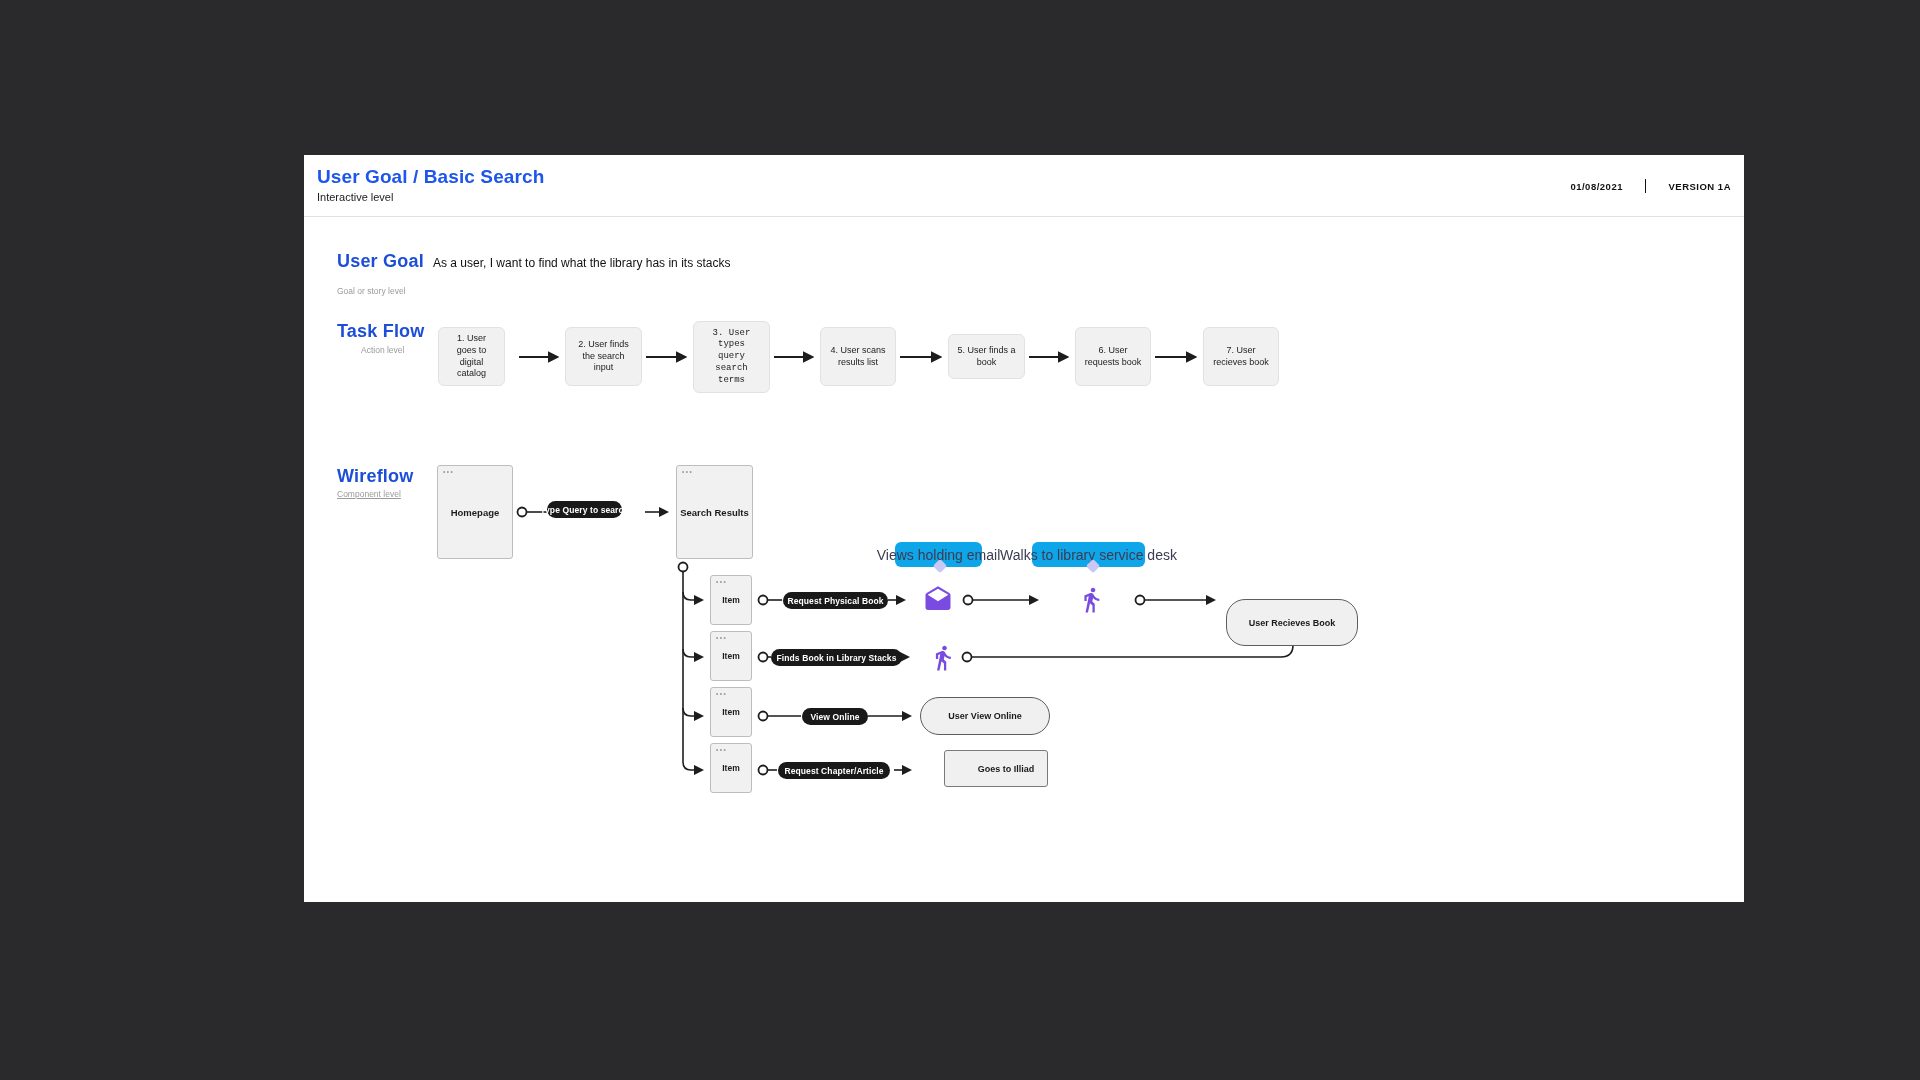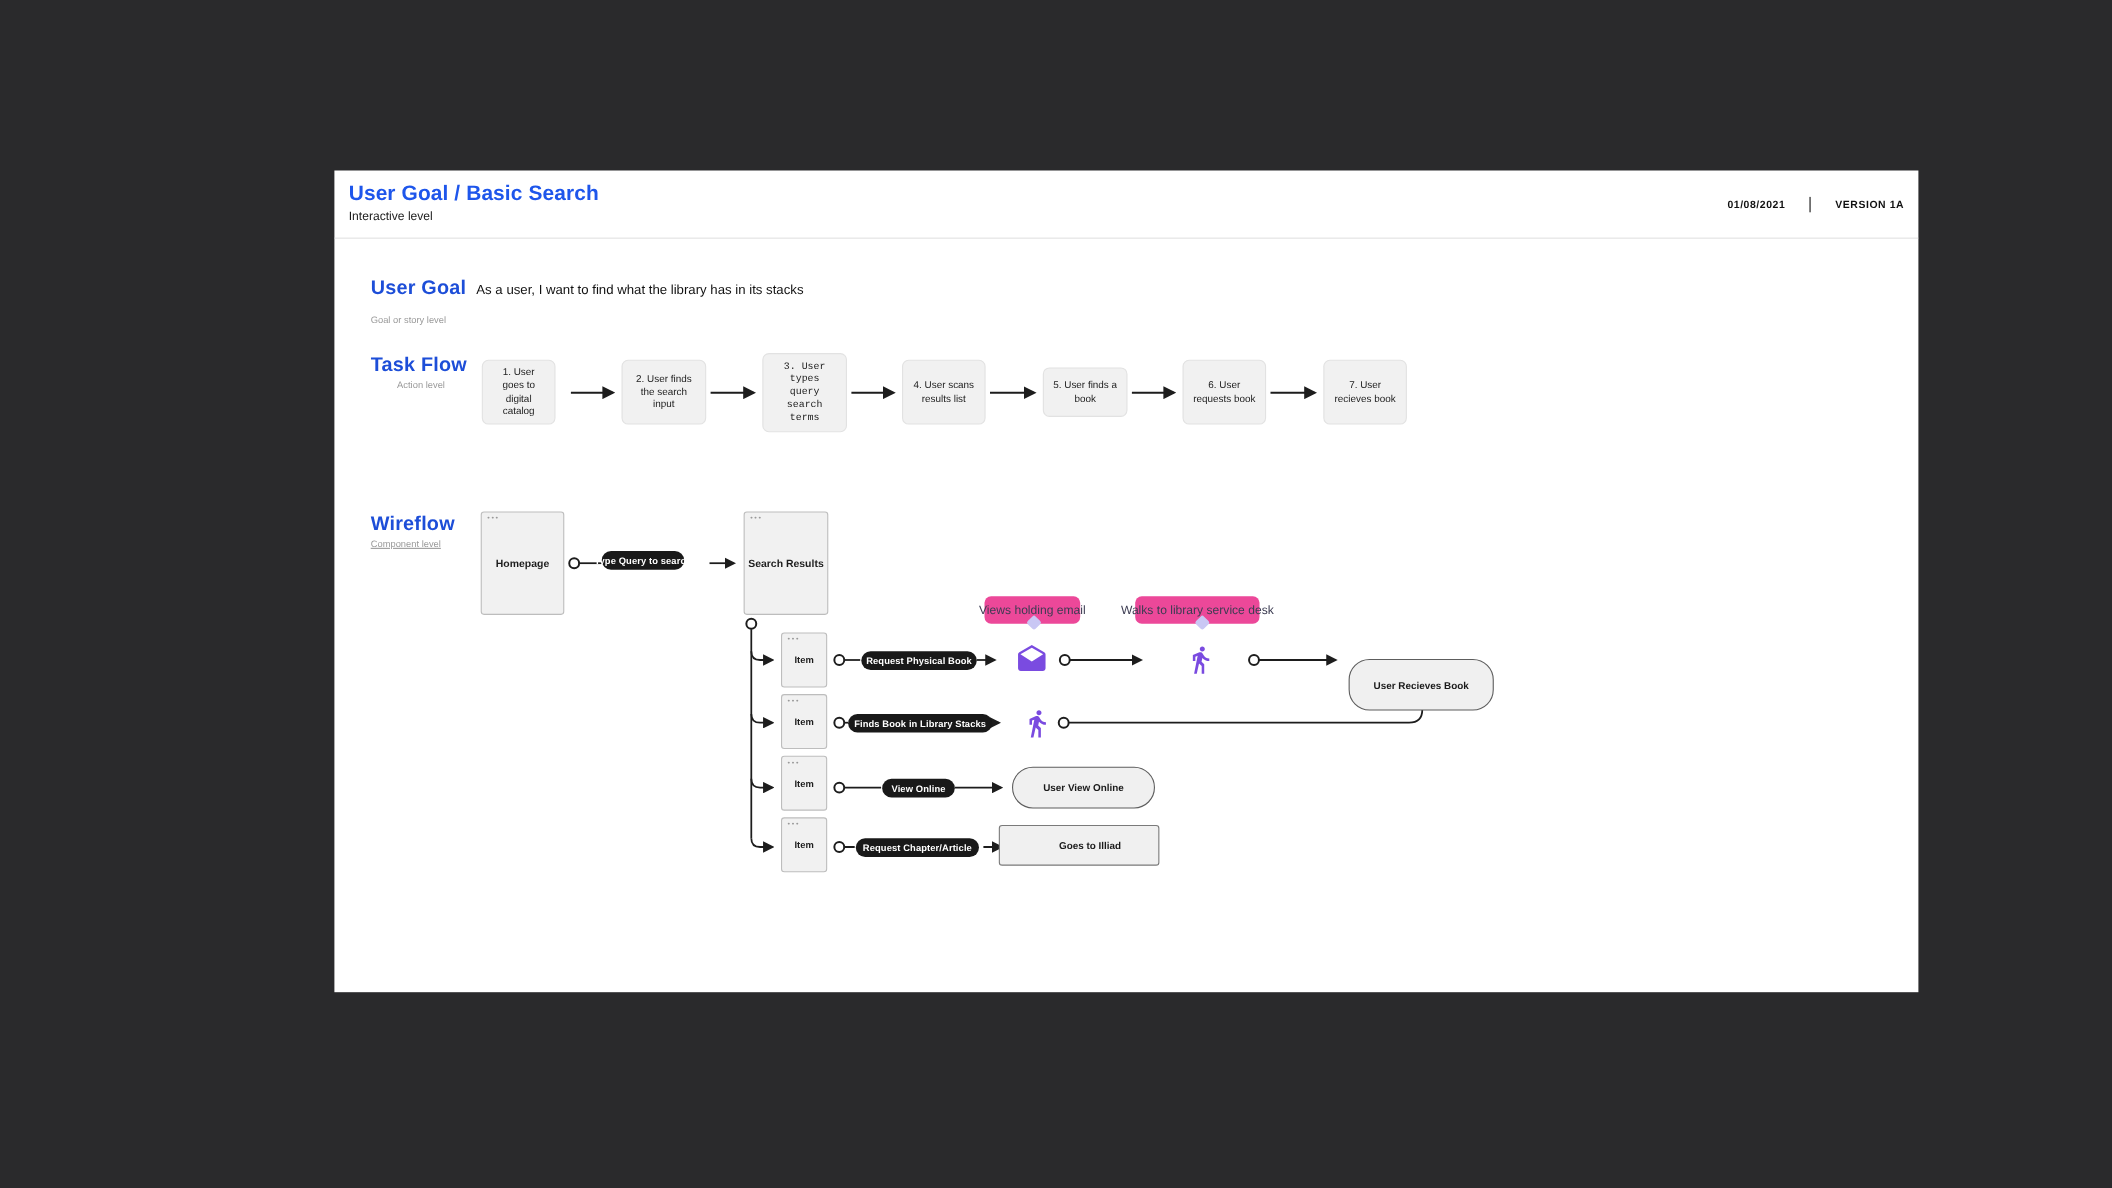--- a/index.html
+++ b/index.html
@@ -53,23 +53,23 @@
   }
   .outcome {
     background:#f0f0f0; border:1.3px solid #5d5d5d;
     display:flex; align-items:center; justify-content:center;
     font-size:9px; font-weight:700; color:#1a1a1a; white-space:nowrap;
   }
   .stadium { border-radius:19px; }
   .rect-outcome { border-radius:3px; border-color:#7a7a7a; }
 
   .tooltip {
-    background:#ec4899; border-radius:6px; height:25px;
+    background:#0ea5e9; border-radius:6px; height:25px;
     display:flex; align-items:center; justify-content:center;
-    font-size:11px; color:#3c3c52; white-space:nowrap;
+    font-size:14px; color:#3c3c52; white-space:nowrap;
   }
   .tooltip::after {
     content:""; position:absolute; bottom:-4px; width:10px; height:10px;
     background:#c9c7f4; transform:rotate(45deg); border-radius:2px;
   }
   .tooltip-1::after { left:40px; }
   .tooltip-2::after { left:56px; }
 
   svg.connectors { position:absolute; left:0; top:0; }
 </style>
@@ -200,18 +200,18 @@
   </div>
 
   <div class="abs pill" style="left:243px; top:346px; width:75px;">Type Query to search</div>
   <div class="abs pill" style="left:479px; top:437px; width:105px;">Request Physical Book</div>
   <div class="abs pill" style="left:467px; top:494px; width:131px;">Finds Book in Library Stacks</div>
   <div class="abs pill" style="left:498px; top:553px; width:66px;">View Online</div>
   <div class="abs pill" style="left:474px; top:607px; width:112px;">Request Chapter/Article</div>
 
   <div class="abs outcome stadium" style="left:922px; top:444px; width:132px; height:47px;">User Recieves Book</div>
   <div class="abs outcome stadium" style="left:616px; top:542px; width:130px; height:38px;">User View Online</div>
-  <div class="abs outcome rect-outcome" style="left:604px; top:595px; width:146px; height:37px;padding-left:20px;">Goes to Illiad</div>
+  <div class="abs outcome rect-outcome" style="left:640px; top:595px; width:104px; height:37px;padding-left:20px;">Goes to Illiad</div>
 
   <div class="abs tooltip tooltip-1" style="left:591px; top:387px; width:87px;">Views holding email</div>
   <div class="abs tooltip tooltip-2" style="left:728px; top:387px; width:113px;">Walks to library service desk</div>
 
 </div>
 
 </body></html>

